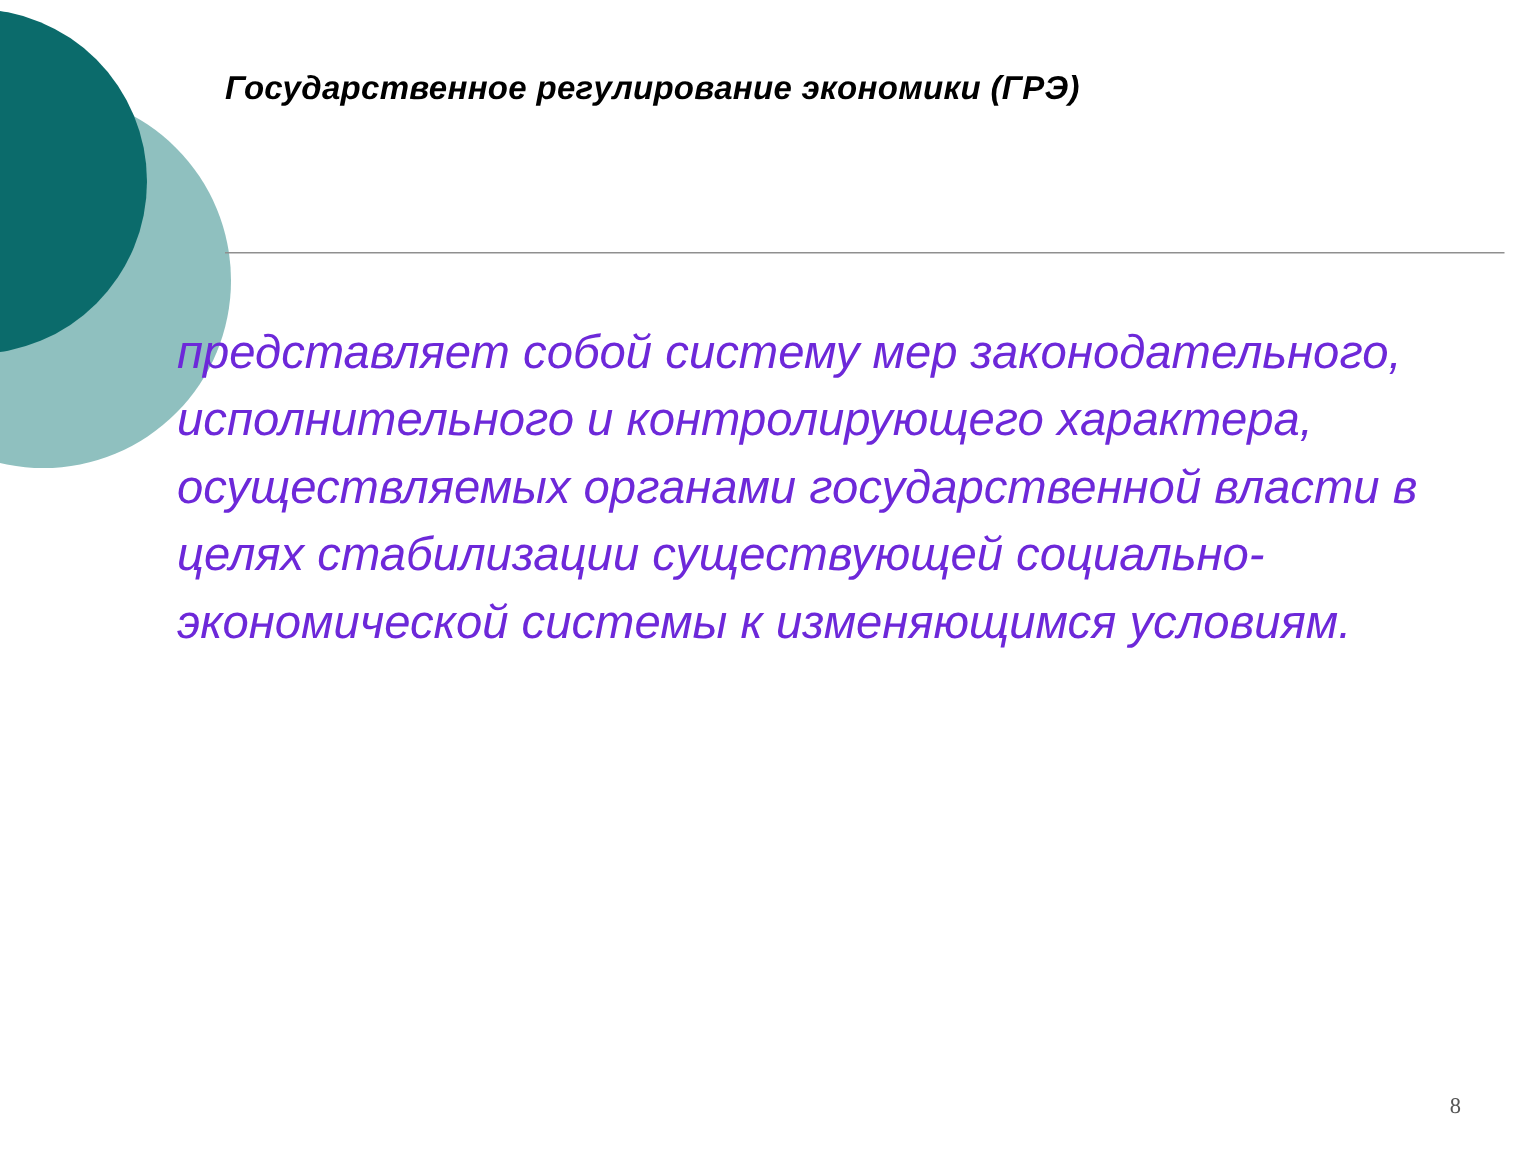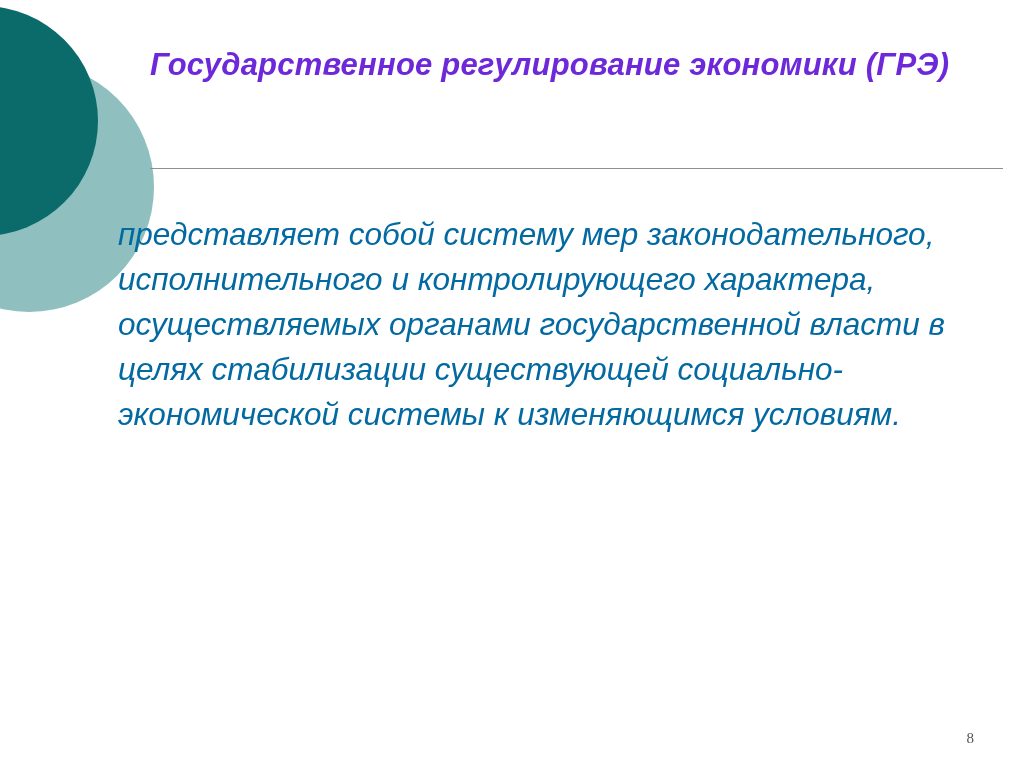--- a/index.html
+++ b/index.html
@@ -40,25 +40,25 @@
 
   
   .title-block {
     position: absolute;
     left: 150px;
     top: 44px;
     width: 845px;
   }
   .title-text {
     margin: 0;
-    font-size: 31px;
+    font-size: 22px;
     line-height: 1.36;
     font-weight: bold;
     font-style: italic;
-    color: #6d28d9;
+    color: #000000;
     letter-spacing: 0.2px;
   }
   .title-text .paren {
     font-weight: bold;
     font-style: italic;
   }
   .title-rule {
     position: absolute;
     left: 150px;
     top: 168px;
@@ -71,21 +71,21 @@
   .body-block {
     position: absolute;
     left: 118px;
     top: 212px;
     width: 860px;
   }
   .body-text {
     margin: 0;
     font-size: 31.5px;
     line-height: 1.43;
-    color: #0369a1;
+    color: #6d28d9;
     font-style: italic;
     text-indent: 0;
   }
 
   
   .page-number {
     position: absolute;
     right: 50px;
     bottom: 20px;
     font-size: 15px;

